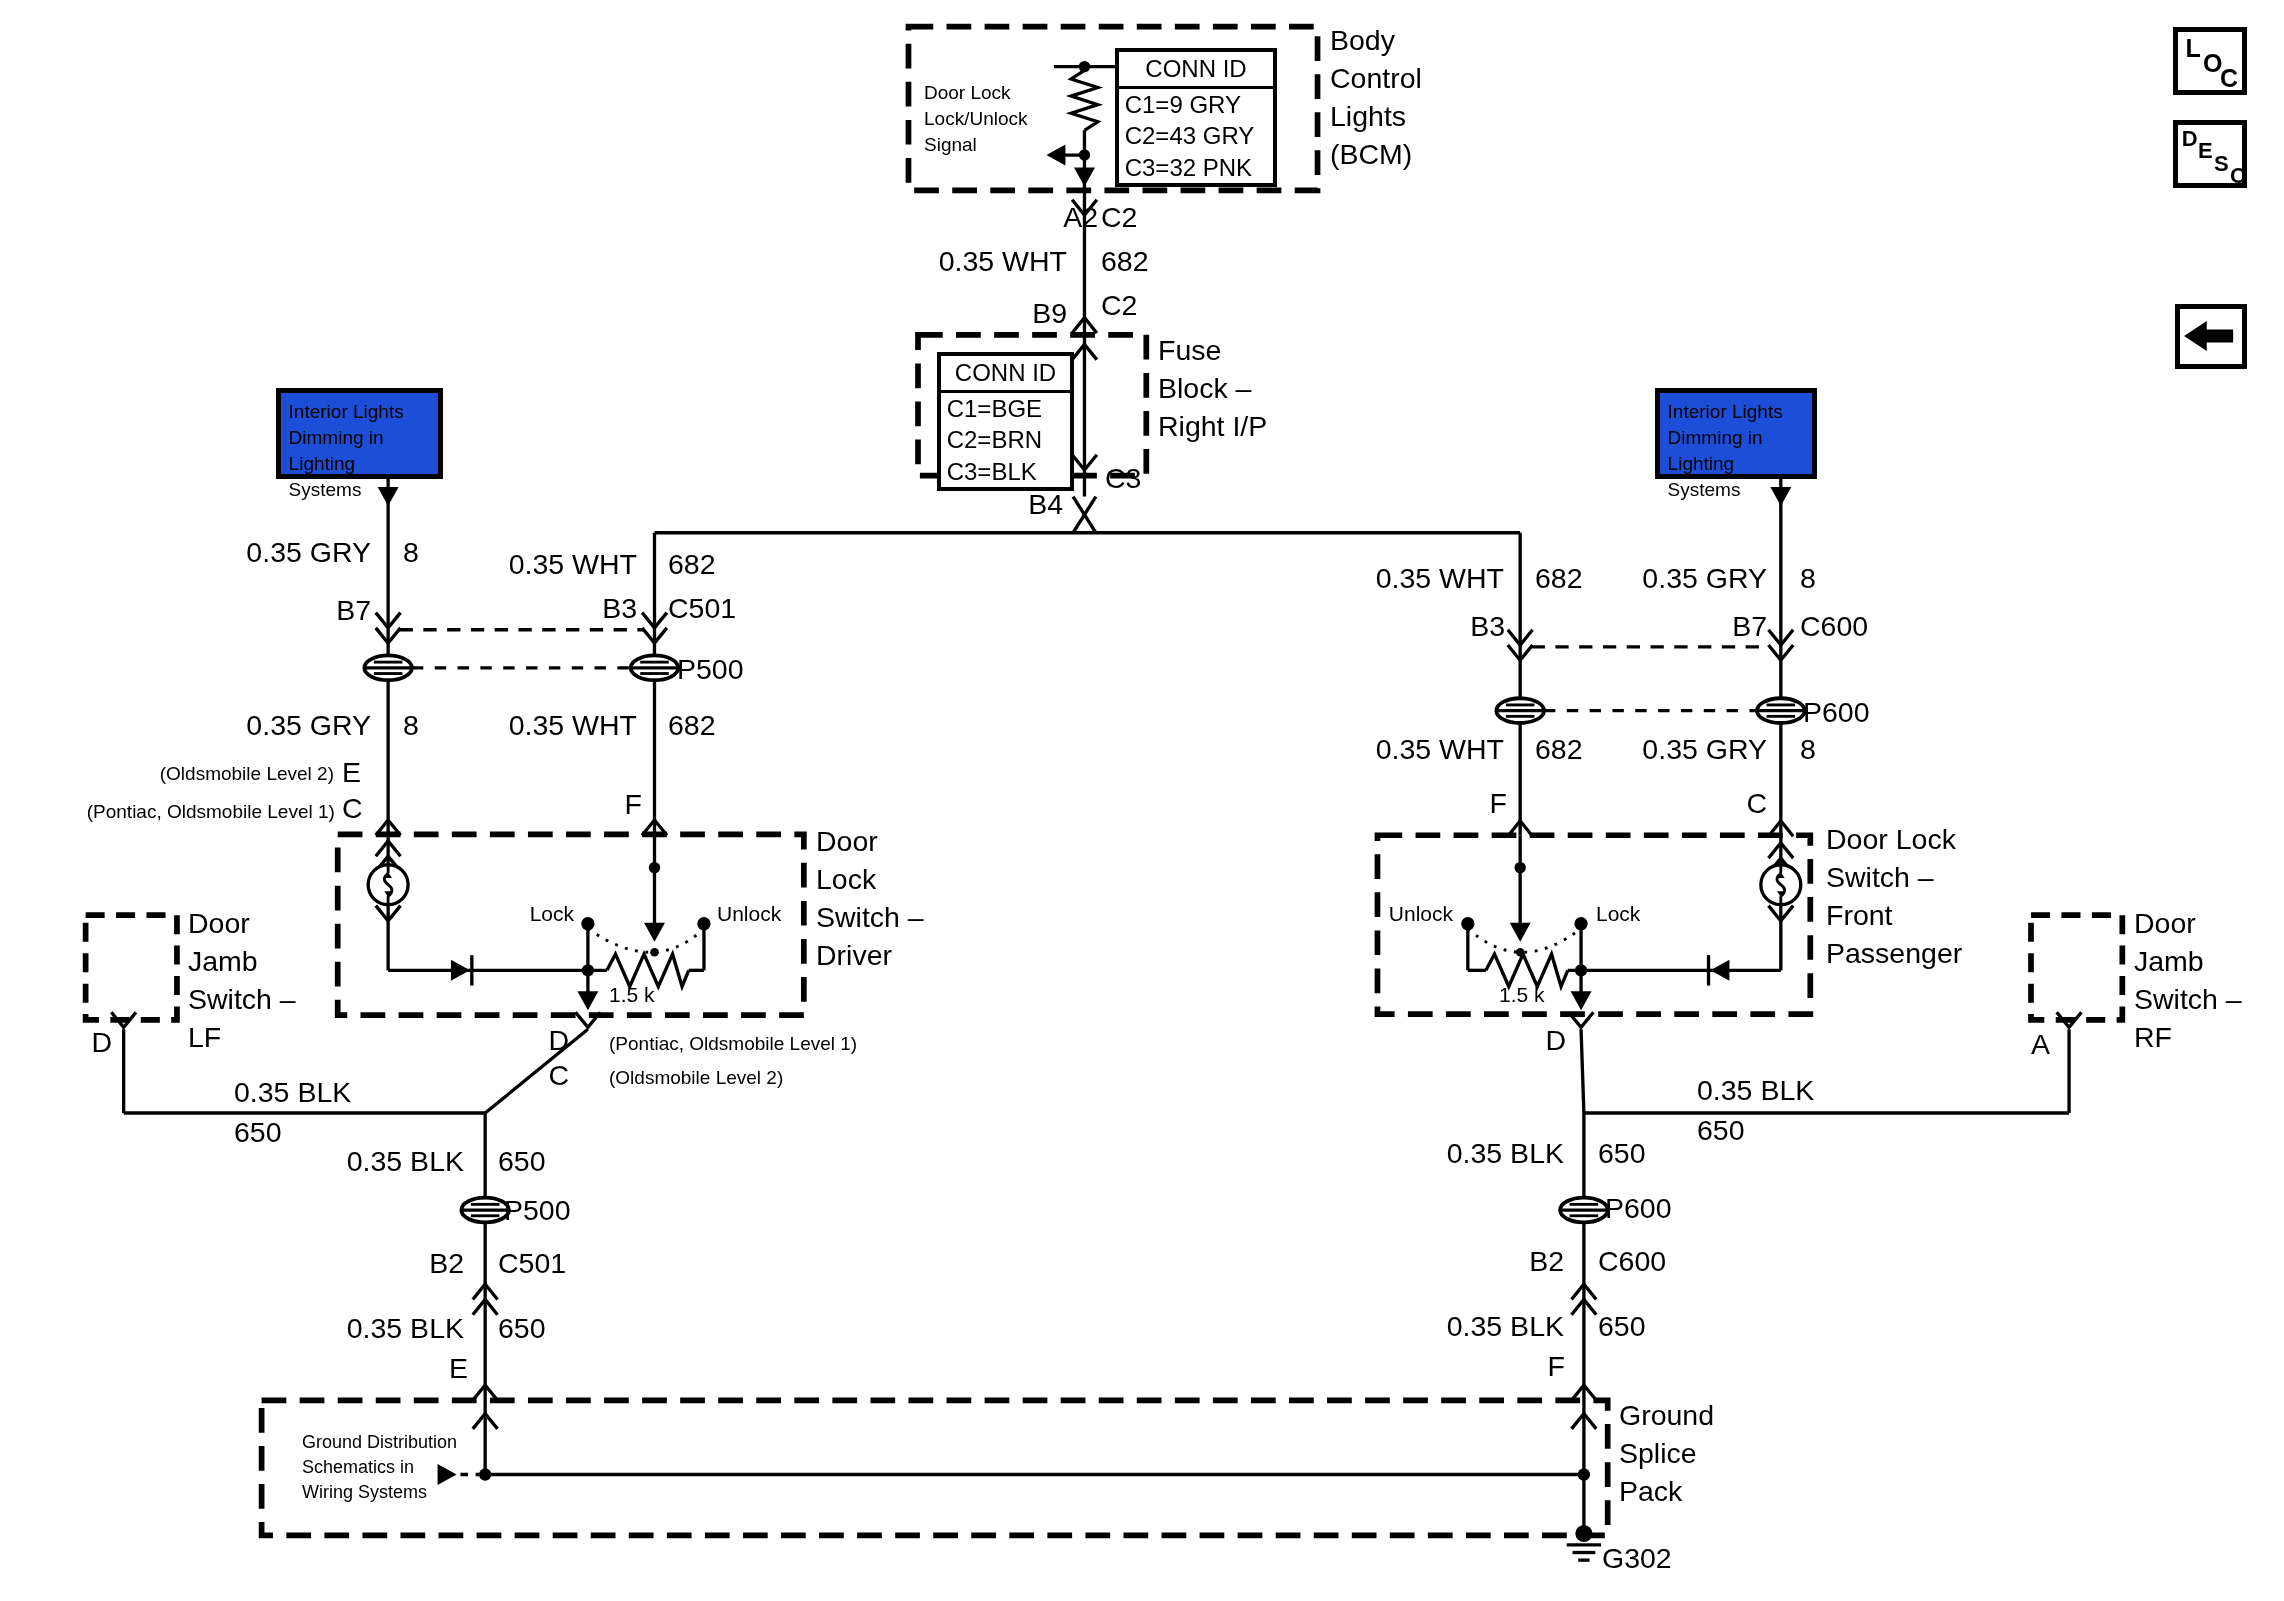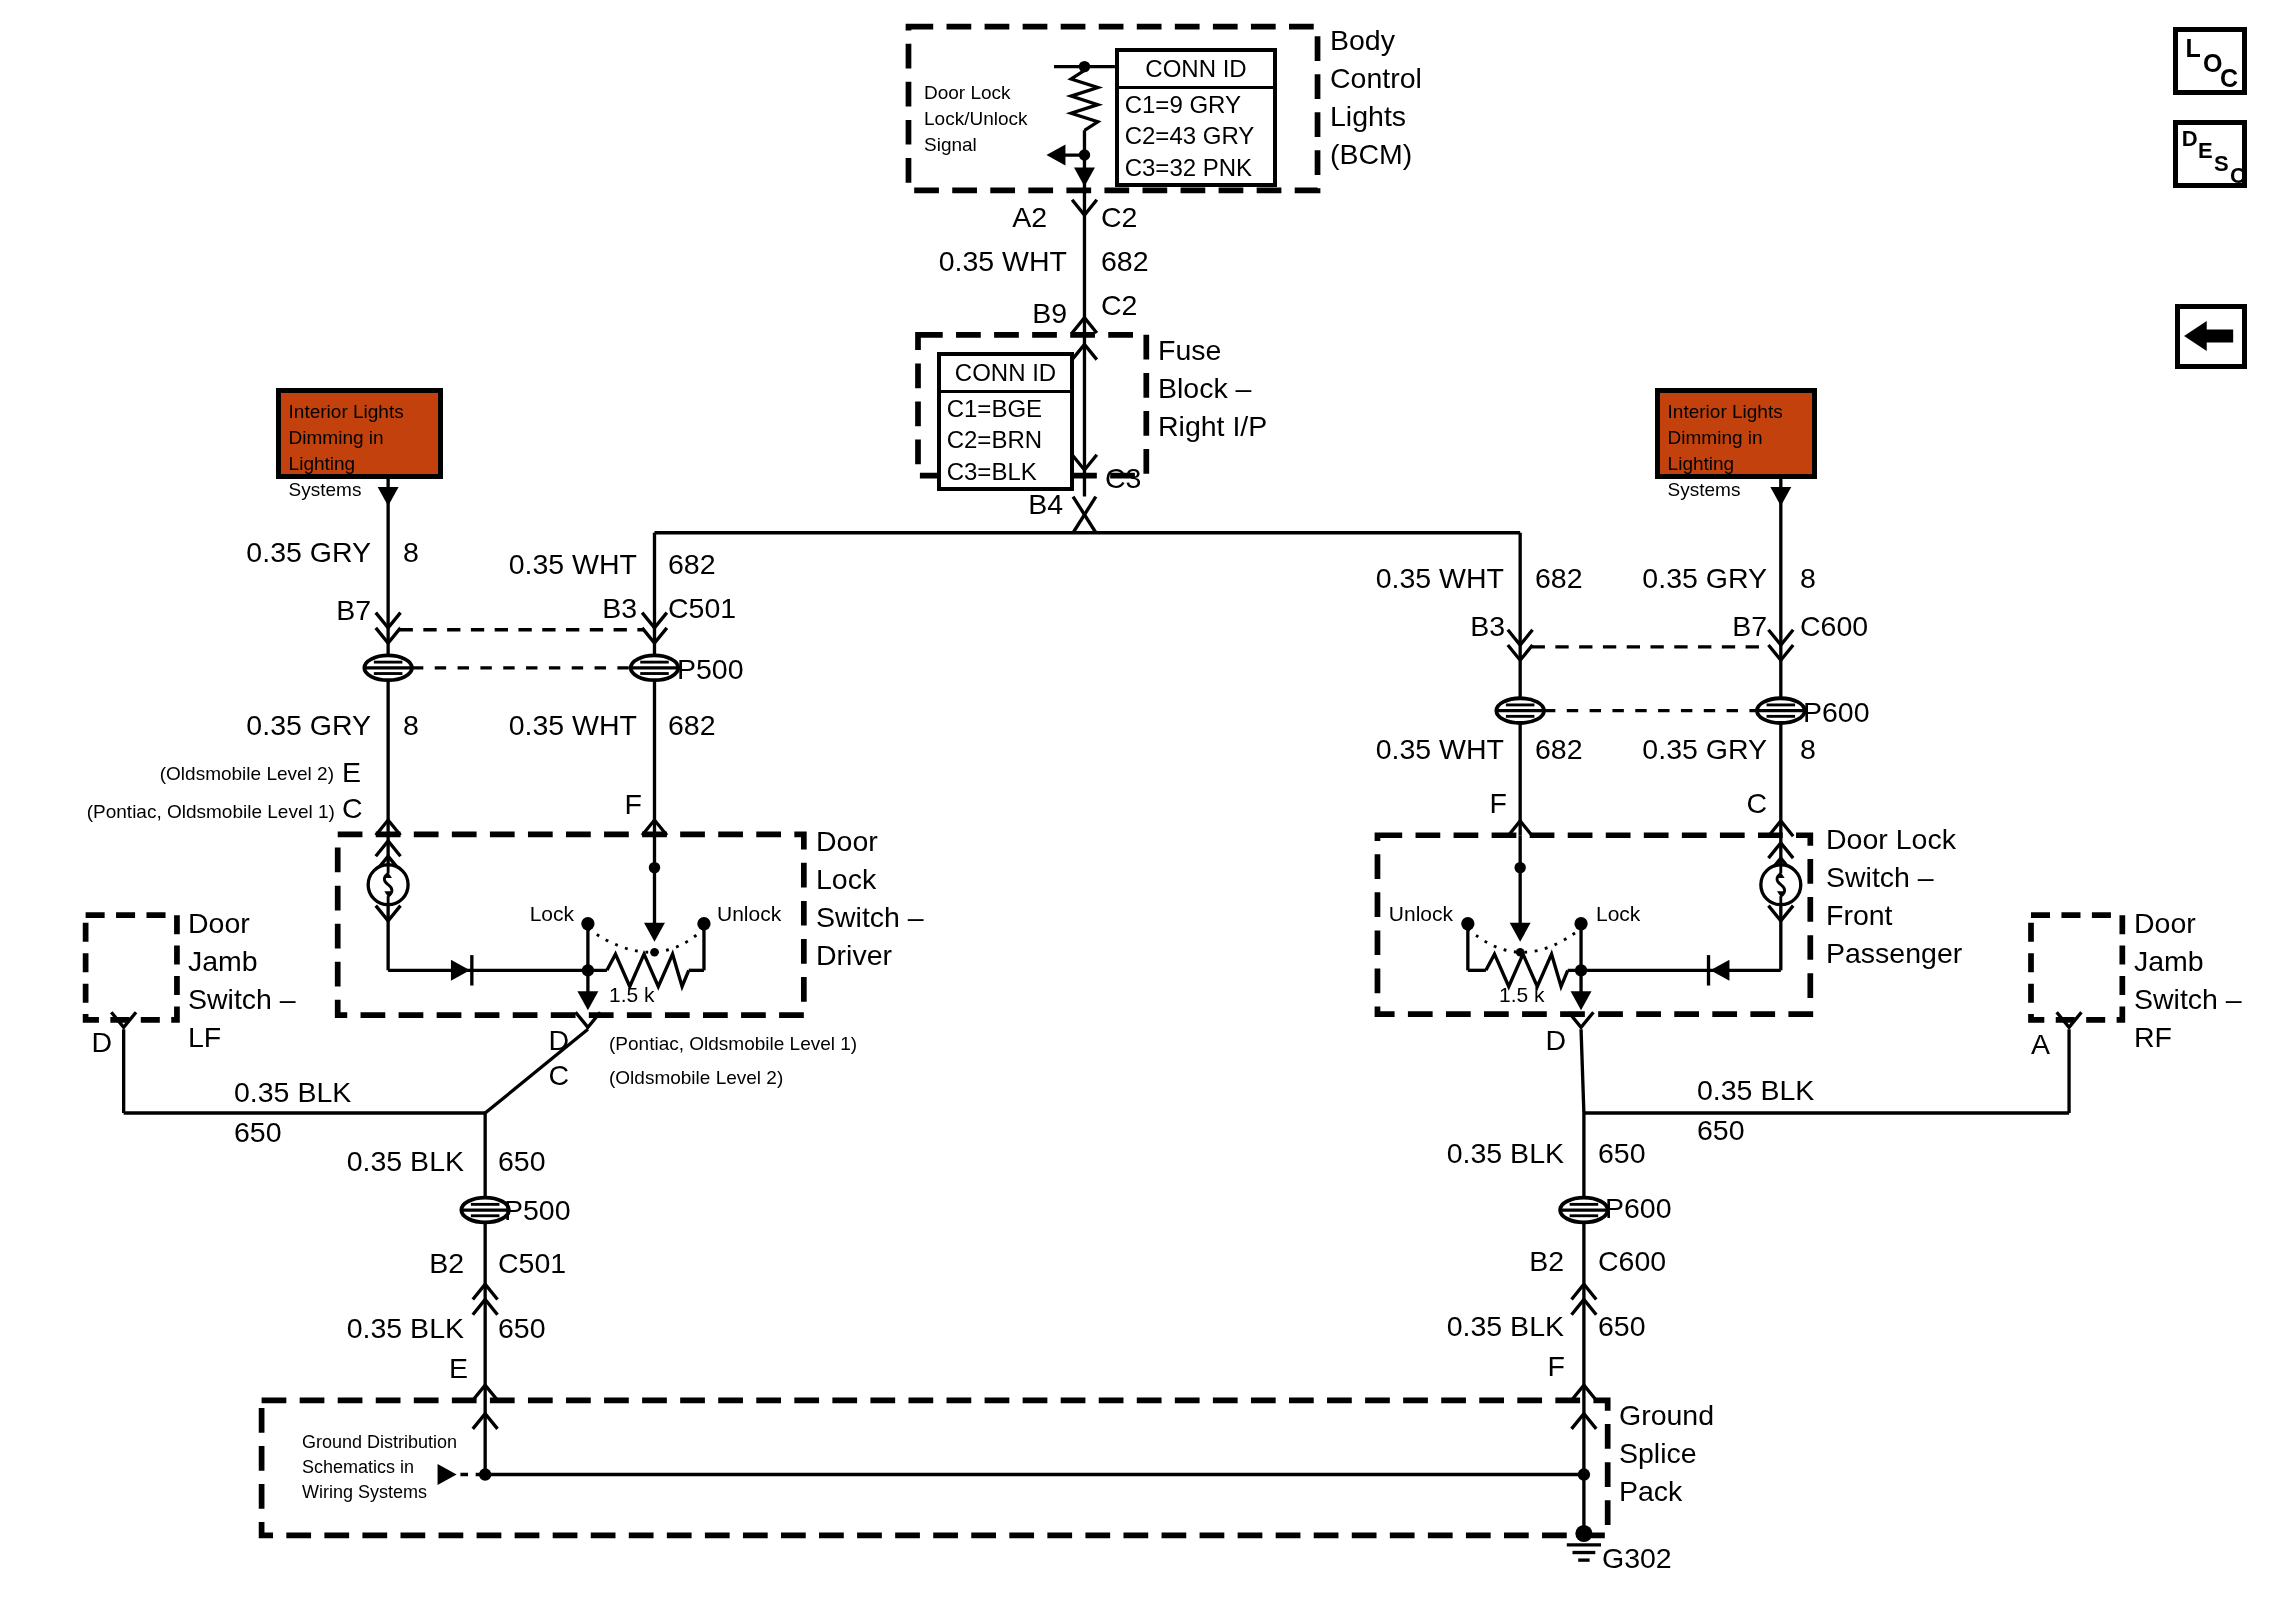--- a/index.html
+++ b/index.html
@@ -7,21 +7,21 @@
           font-family:"Liberation Sans",sans-serif;color:#000;overflow:hidden}
   .art{position:absolute;left:0;top:0}
   .L{position:absolute;white-space:pre-line;color:#000}
   .s30{font-size:28.5px;line-height:34px}
   .t40{font-size:28.5px;line-height:38px}
   .s22{font-size:21px;line-height:26px}
   .s20{font-size:19px;line-height:26px}
   .s19{font-size:18px;line-height:25px}
   .ra{text-align:right}
   .sbox{position:absolute;border:5.7px solid #000;box-sizing:border-box;
-        padding:5.7px 7.6px;font-size:19px;line-height:26px;white-space:pre-line;background:#c2410c}
+        padding:5.7px 7.6px;font-size:19px;line-height:26px;white-space:pre-line;background:#1d4ed8}
   .conn{position:absolute;border:4.8px solid #000;box-sizing:border-box;background:#fff}
   .conn .hd{text-align:center;border-bottom:3.8px solid #000;padding:2.9px 5.7px;font-size:24px}
   .conn .rw{padding:1px 5.7px;font-size:24px;line-height:29.5px}
   .btn{position:absolute;border:5.7px solid #000;box-sizing:border-box;background:#fff}
   .btn span{position:absolute;font-weight:bold}
   .w{stroke:#000;stroke-width:3.5;fill:none}
   .w2{stroke:#000;stroke-width:3;fill:none}
   .d{stroke:#000;stroke-width:6;fill:none}
   .f{fill:#000;stroke:none}
 </style>
@@ -200,21 +200,21 @@
   <div class="conn" style="left:1115px;top:48px;width:162px">
     <div class="hd">CONN ID</div>
     <div class="rw">C1=9 GRY</div>
     <div class="rw">C2=43 GRY</div>
     <div class="rw">C3=32 PNK</div>
   </div>
   <div class="L t40" style="left:1330px;top:21px">Body
 Control
 Lights
 (BCM)</div>
-  <div class="L s30 ra" style="left:952px;top:200px;width:95px">A2</div>
+  <div class="L s30 ra" style="left:1003px;top:200px;width:95px">A2</div>
   <div class="L s30" style="left:1101px;top:200px">C2</div>
   <div class="L s30 ra" style="left:858px;top:244px;width:209px">0.35 WHT</div>
   <div class="L s30" style="left:1101px;top:244px">682</div>
   <div class="L s30 ra" style="left:972px;top:296px;width:95px">B9</div>
   <div class="L s30" style="left:1101px;top:288px">C2</div>
 
   <div class="conn" style="left:937px;top:352px;width:137px">
     <div class="hd">CONN ID</div>
     <div class="rw">C1=BGE</div>
     <div class="rw">C2=BRN</div>

